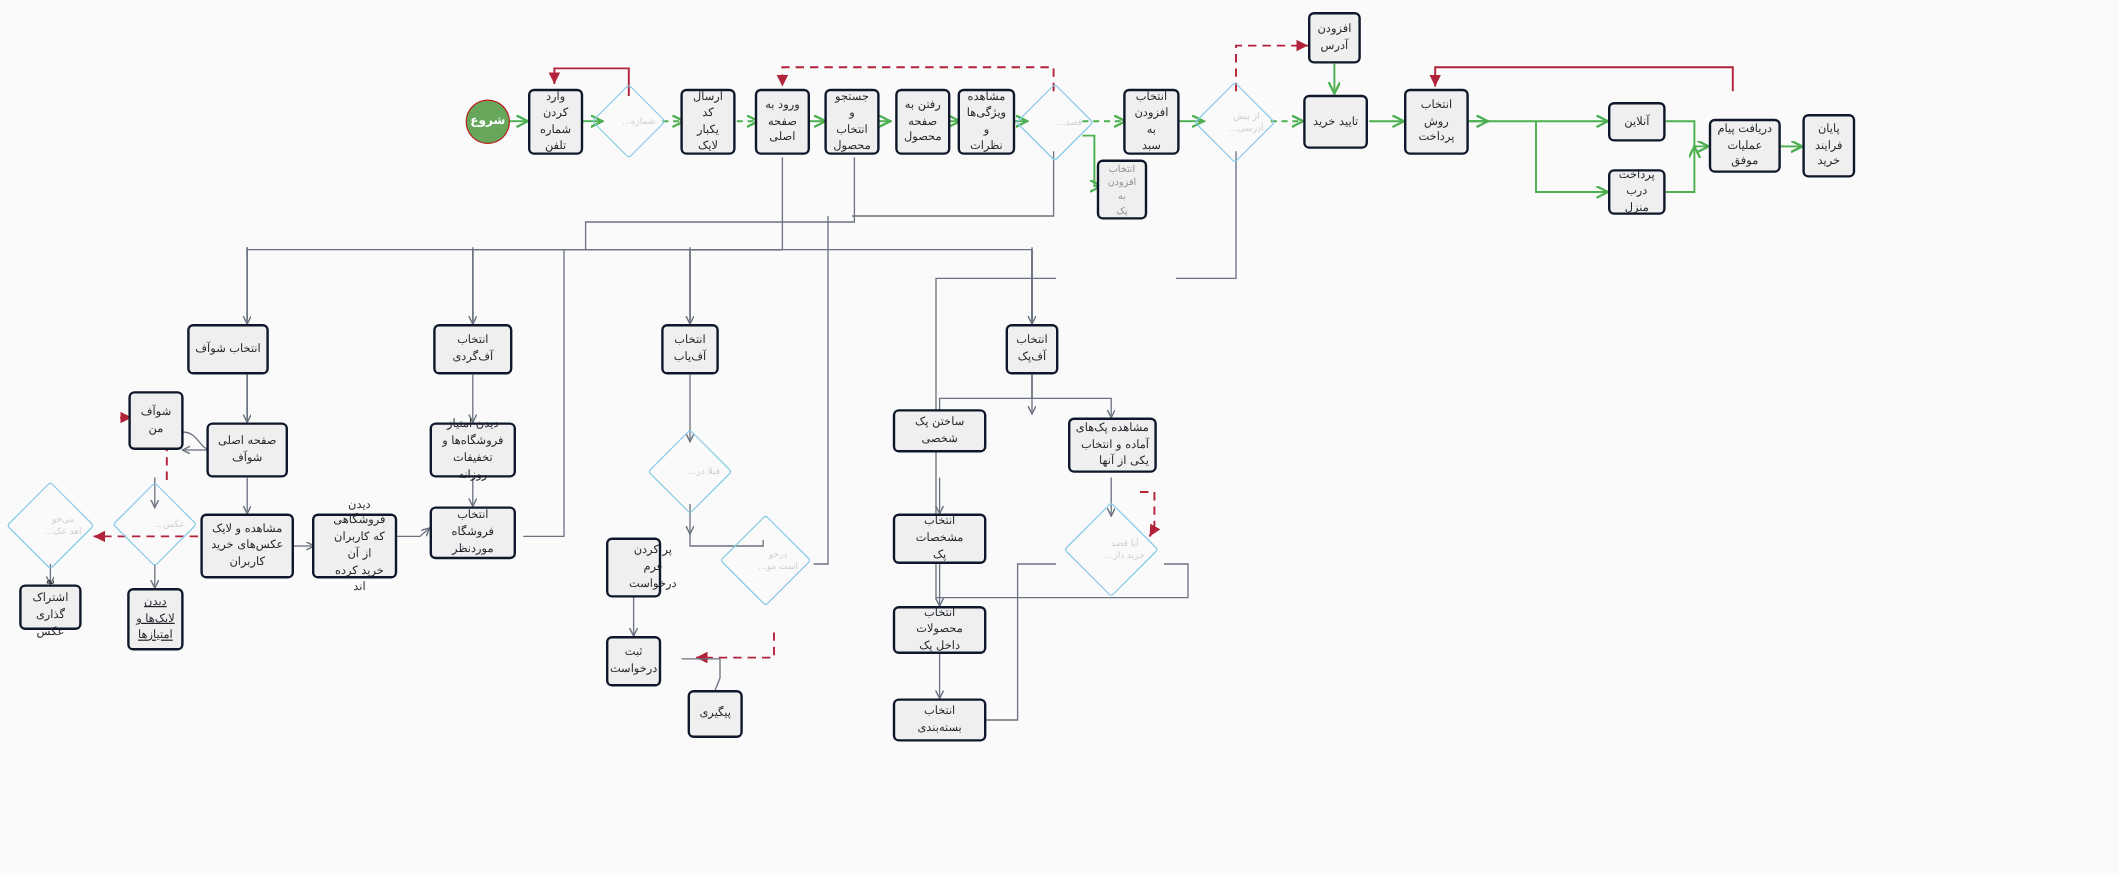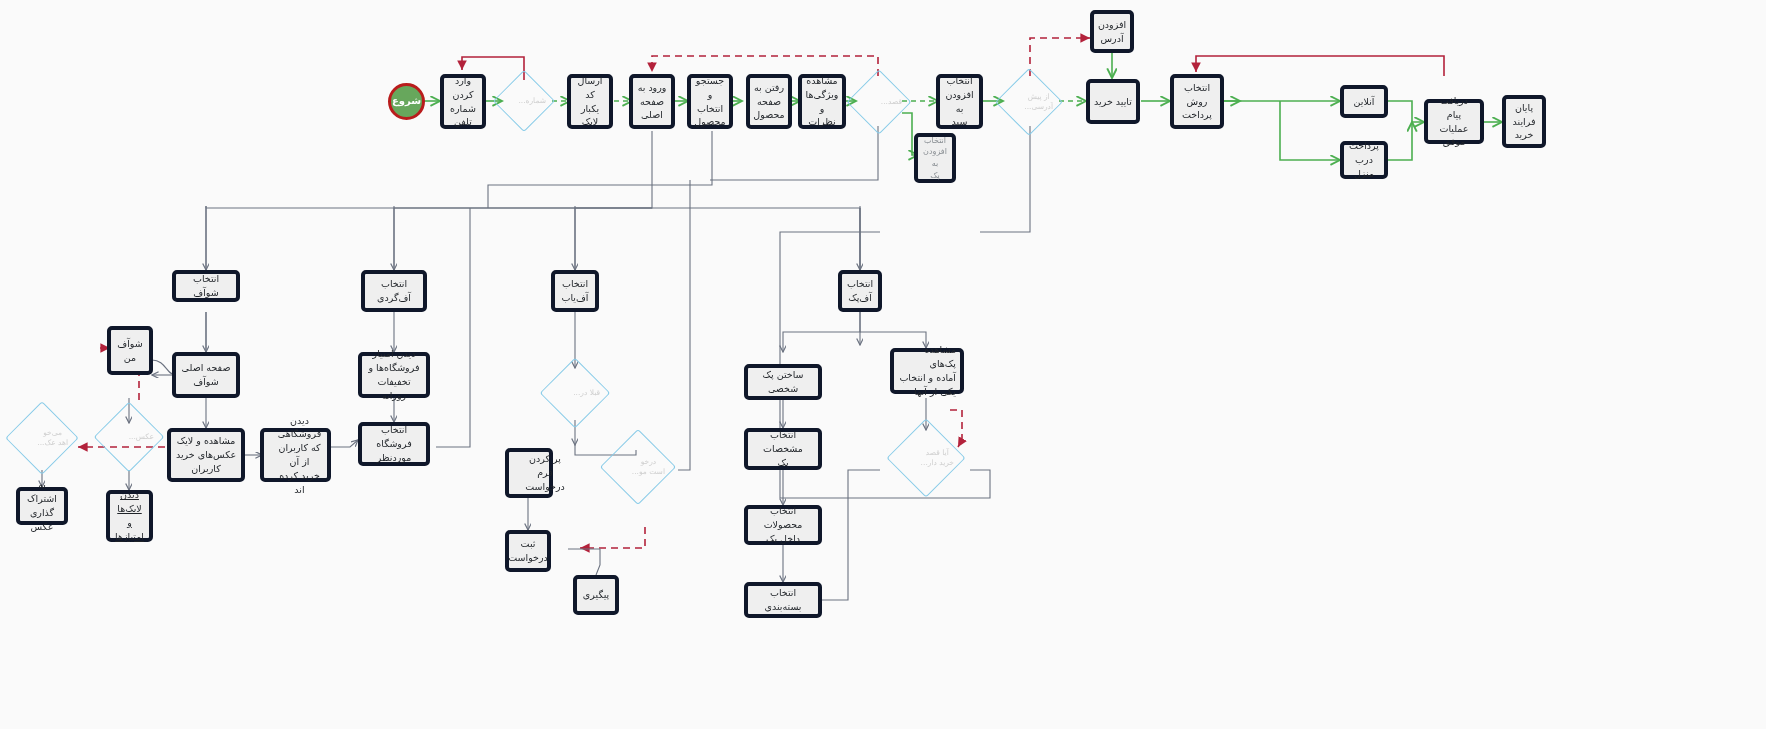--- a/index.html
+++ b/index.html
@@ -11,32 +11,32 @@
     overflow:hidden;
   }
   svg.edges{position:absolute;inset:0;width:1766px;height:729px;pointer-events:none;}
 
   .node{
     position:absolute;
     box-sizing:border-box;
     display:flex;align-items:center;justify-content:center;
     text-align:center;
     background:#efefef;
-    border:4px solid #0f172a;
+    border:2px solid #0f172a;
     border-radius:5px;
     color:#1f2328;
     font-size:9.5px;
     line-height:1.45;
     padding:3px 4px;
     direction:rtl;
     box-shadow:0 0 0 0 rgba(0,0,0,0);
   }
   .node.start{
     background:#67a75c;
-    border:3px solid #b91c1c;
+    border:1px solid #b91c1c;
     border-radius:50%;
     color:#ffffff;
     font-size:10px;
     font-weight:600;
   }
   .diamond{
     position:absolute;
     box-sizing:border-box;
     display:flex;align-items:center;justify-content:flex-start;
     text-align:center;
@@ -260,21 +260,21 @@
     <span style="white-space:pre-line">دریافت پیام
 عملیات موفق</span>
   </div>
 
   <div class="node" style="left:1502px;top:95px;width:44px;height:53px;">
     <span style="white-space:pre-line">پایان
 فرایند
 خرید</span>
   </div>
 
-  <div class="node" style="left:172px;top:270px;width:68px;height:32px;">
+  <div class="node" style="left:156px;top:270px;width:68px;height:42px;">
     <span>انتخاب شوآف</span>
   </div>
 
   <div class="node" style="left:172px;top:352px;width:68px;height:46px;">
     <span style="white-space:pre-line">صفحه اصلی
 شوآف</span>
   </div>
 
   <div class="node" style="left:107px;top:326px;width:46px;height:49px;">
     <span>شوآف من</span>
@@ -358,21 +358,21 @@
 
   <div class="node" style="left:573px;top:575px;width:46px;height:40px;">
     <span>پیگیری</span>
   </div>
 
   <div class="node" style="left:838px;top:270px;width:44px;height:42px;">
     <span style="white-space:pre-line">انتخاب
 آف‌پک</span>
   </div>
 
-  <div class="node" style="left:744px;top:364px;width:78px;height:36px;">
+  <div class="node" style="left:744px;top:341px;width:78px;height:36px;">
     <span>ساختن پک شخصی</span>
   </div>
 
   <div class="node" style="left:744px;top:428px;width:78px;height:42px;">
     <span style="white-space:pre-line">انتخاب مشخصات
 پک</span>
   </div>
 
   <div class="node" style="left:744px;top:505px;width:78px;height:40px;">
     <span style="white-space:pre-line">انتخاب محصولات

